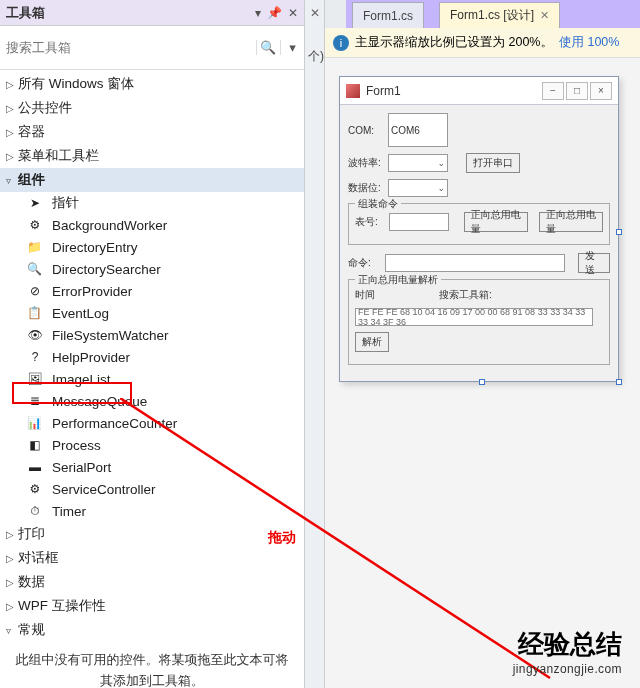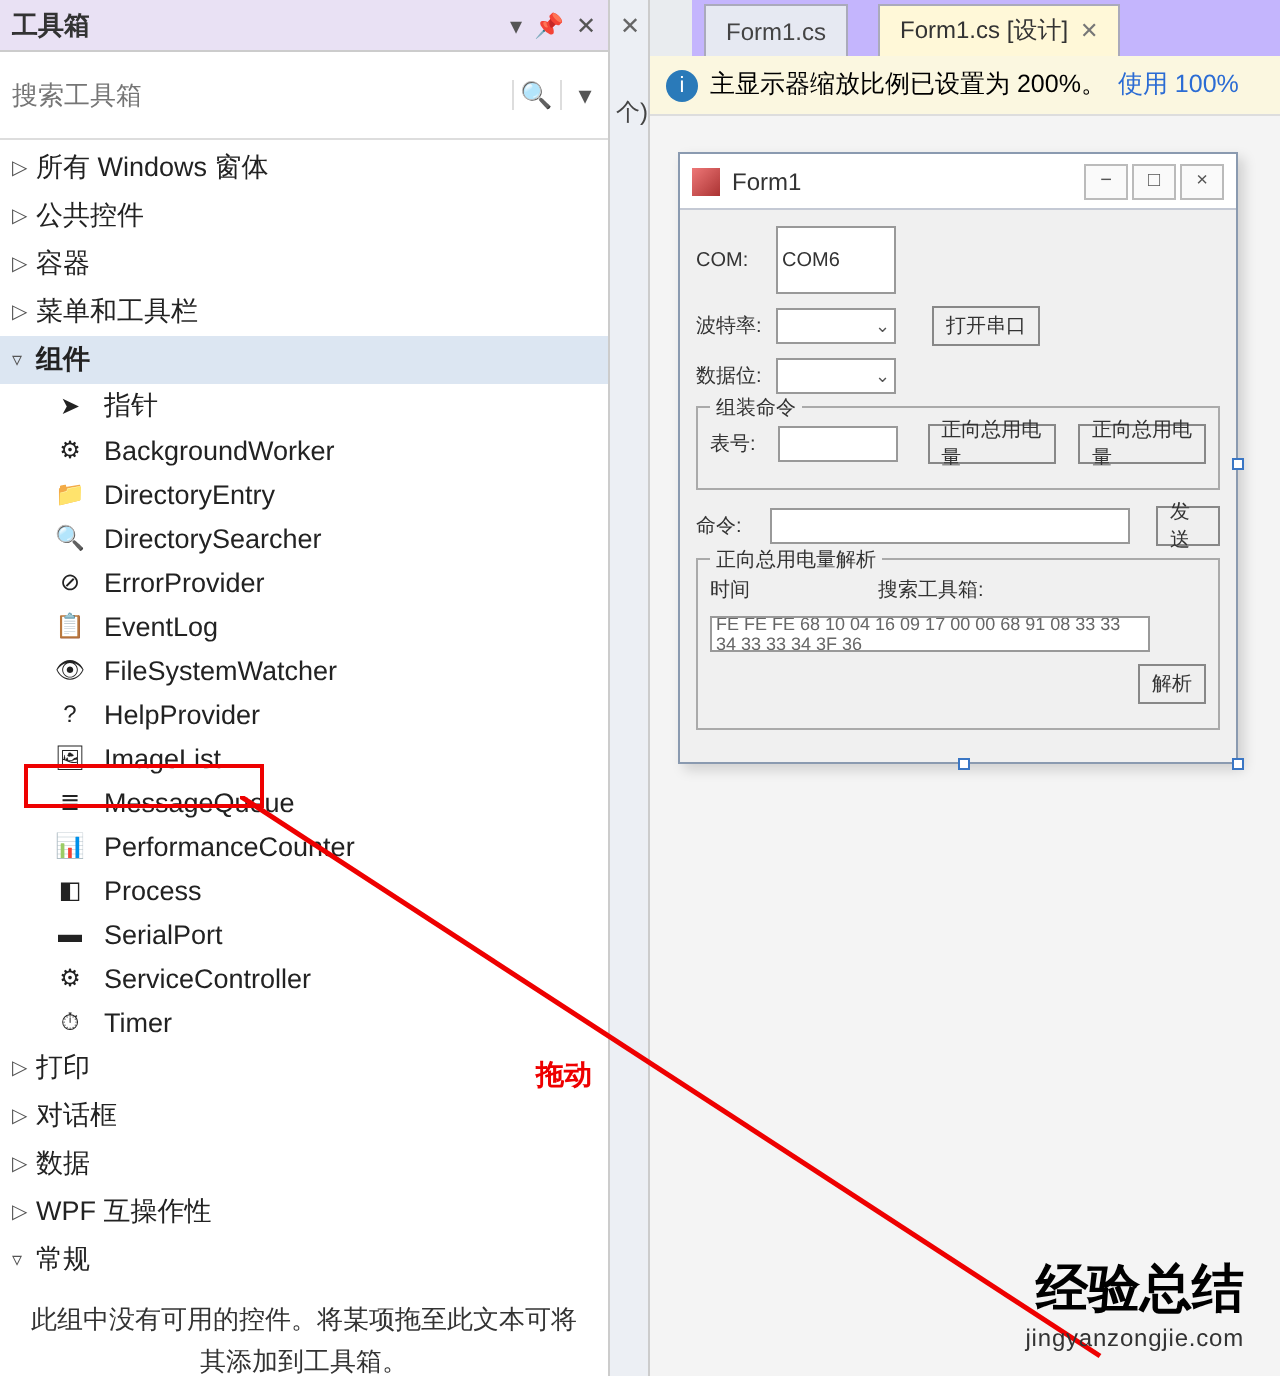--- a/index.html
+++ b/index.html
@@ -49,21 +49,21 @@
 .form-title { font-size:12px; flex:1; color:#333; }
 .form-wbtn { width:22px; height:18px; border:1px solid #bbb; margin-left:2px; font-size:10px; display:inline-flex; align-items:center; justify-content:center; color:#555; background:#fafafa; }
 .form-body { padding:8px; font-size:10px; color:#333; }
 .frow { display:flex; align-items:center; margin-bottom:6px; gap:4px; }
 .flabel { width:36px; font-size:10px; }
 .ftxt { flex:0 0 60px; height:18px; border:1px solid #999; background:#fff; }
 .fbtn { height:20px; padding:2px 6px; border:1px solid #888; background:#efefef; font-size:10px; display:inline-flex; align-items:center; }
 .fcombo { width:60px; height:18px; border:1px solid #999; background:#fff; display:inline-flex; align-items:center; justify-content:flex-end; padding-right:2px; font-size:9px; color:#555; }
 .fgroup { border:1px solid #aaa; padding:8px 6px 6px; margin-bottom:8px; position:relative; }
 .fgroup .legend { position:absolute; top:-7px; left:6px; background:#f0f0f0; padding:0 3px; font-size:10px; }
-.fwide { width:220px; height:18px; border:1px solid #999; background:#fff; font-size:9px; color:#666; padding:0 2px; display:inline-flex; align-items:center; overflow:hidden; }
+.fwide { width:238px; height:18px; border:1px solid #999; background:#fff; font-size:9px; color:#666; padding:0 2px; display:inline-flex; align-items:center; overflow:hidden; }
 .sel-handle { width:6px; height:6px; background:#fff; border:1px solid #3a76c4; position:absolute; }
 
 .drag-label { position:absolute; left:268px; top:529px; color:#e00; font-size:14px; font-weight:bold; }
 .drag-line { position:absolute; left:120px; top:398px; width:520px; height:290px; pointer-events:none; }
 
 .watermark { position:absolute; right:18px; bottom:12px; text-align:right; }
 .wm-big { font-size:26px; font-weight:bold; font-family:"KaiTi","STKaiti",serif; }
 .wm-url { font-size:12px; color:#333; letter-spacing:.4px; }
 </style>
 </head>
@@ -257,21 +257,21 @@
           <div class="fgroup">
             <span class="legend">正向总用电量解析</span>
             <div class="frow">
               <span class="flabel">时间</span>
               <span style="width:40px"></span>
               <span>搜索工具箱:</span>
             </div>
             <div class="frow">
               <span class="fwide">FE FE FE 68 10 04 16 09 17 00 00 68 91 08 33 33 34 33 33 34 3F 36</span>
             </div>
-            <div class="frow" style="justify-content:flex-end">
+            <div class="frow" style="justify-content:flex-start">
               <span class="fbtn">解析</span>
             </div>
           </div>
         </div>
         <span class="sel-handle" style="right:-4px;bottom:-4px"></span>
         <span class="sel-handle" style="right:-4px;top:50%"></span>
         <span class="sel-handle" style="left:50%;bottom:-4px"></span>
       </div>
     </div>
   </div>

